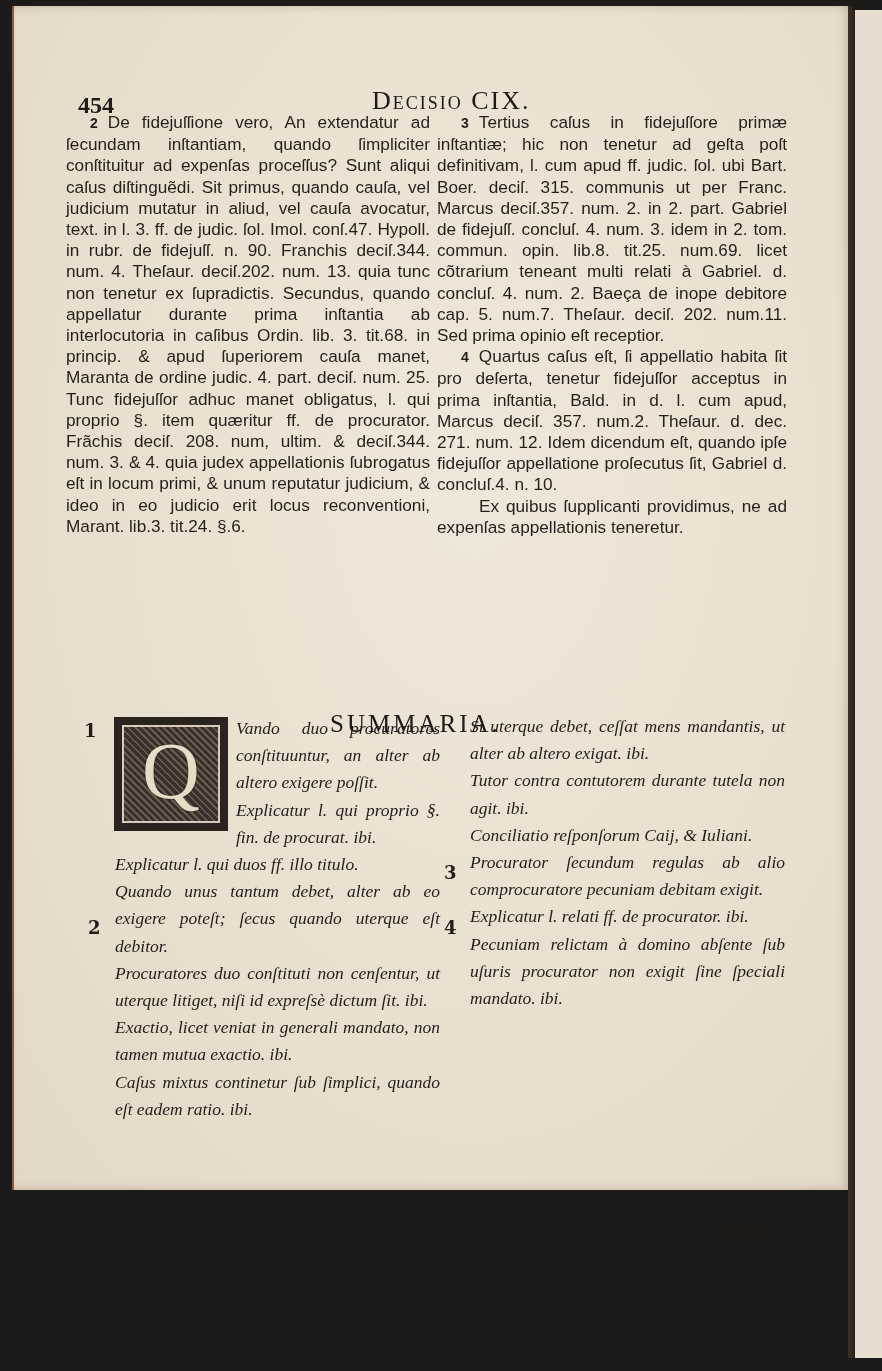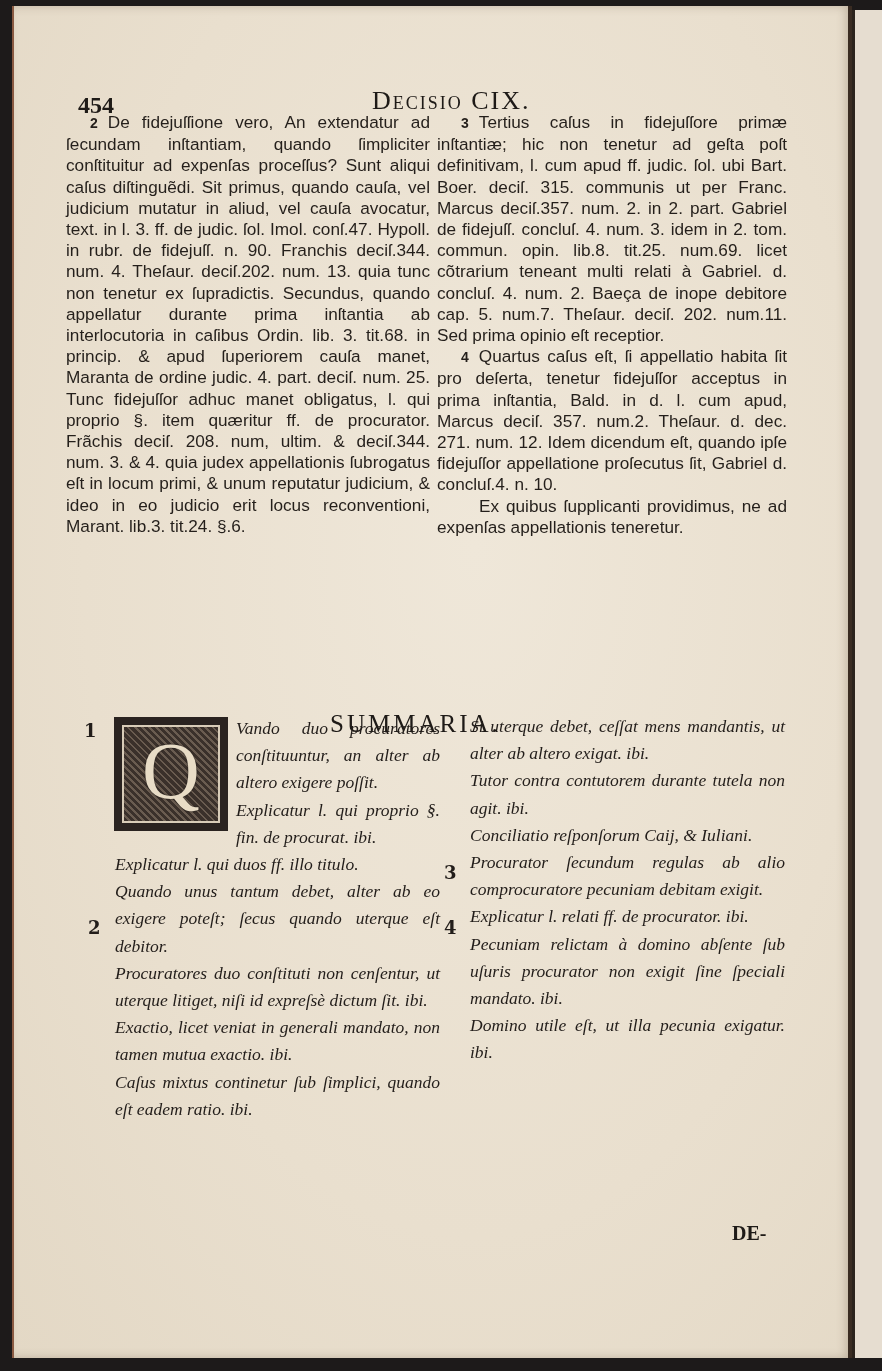--- a/index.html
+++ b/index.html
@@ -1,17 +1,17 @@
 <!DOCTYPE html>
 <html><head>
 <meta charset="utf-8">
 <style>
   html, body { margin:0; padding:0; }
   body { width:882px; height:1371px; background:#1d1a1a; position:relative; overflow:hidden; font-family:"DejaVu Serif","Liberation Serif",serif; }
-  .page { position:absolute; left:12px; top:6px; width:838px; height:1352px; background:#ebe2d3;
+  .page { position:absolute; left:12px; top:6px; width:838px; height:1184px; background:#ebe2d3;
     background-image: radial-gradient(ellipse at 55% 40%, #efe7d9 0%, #e9dfce 60%, #e3d8c5 100%);
     border-left:2px solid #8a5a42; box-shadow: inset -6px 0 10px rgba(80,60,40,0.25); }
   .next-page { position:absolute; left:852px; top:10px; width:30px; height:1348px; background:#e6ddd0; border-left:3px solid #2c231c; }
   .gutter { position:absolute; left:848px; top:6px; width:4px; height:1352px; background:#3a2c22; }
 
   .running-head { position:absolute; top:80px; left:64px; width:720px; height:32px; }
   .page-number { position:absolute; left:0; top:6px; font-family:"Liberation Serif",serif; font-size:24px; font-weight:bold; color:#1e1a17; }
   .head-title { position:absolute; left:262px; top:0; font-family:"Liberation Serif",serif; font-size:26px; color:#1e1a17; letter-spacing:2px; font-variant:small-caps;margin-left:32px; }
 
   .col { position:absolute; font-family:Liberation Sans, sans-serif; font-size:17.2px; line-height:21.2px; color:#241f1b; text-align:justify; }
@@ -79,16 +79,15 @@
   <p class="sum-item">Caſus mixtus continetur ſub ſimplici, quando eſt eadem ratio. ibi.</p>
 </div>
 
 <div class="sum-col sum-right">
   <p class="sum-item">Si uterque debet, ceſſat mens mandantis, ut alter ab altero exigat. ibi.</p>
   <p class="sum-item">Tutor contra contutorem durante tutela non agit. ibi.</p>
   <p class="sum-item">Conciliatio reſponſorum Caij, &amp; Iuliani.</p>
   <p class="sum-item">Procurator ſecundum regulas ab alio comprocuratore pecuniam debitam exigit.</p>
   <p class="sum-item">Explicatur l. relati ff. de procurator. ibi.</p>
   <p class="sum-item">Pecuniam relictam à domino abſente ſub uſuris procurator non exigit ſine ſpeciali mandato. ibi.</p>
-  <p class="sum-item">Domino utile eſt, ut illa pecunia exigatur. ibi.</p>
 </div>
 
 <div class="catchword">DE-</div>
 
 </body></html>

